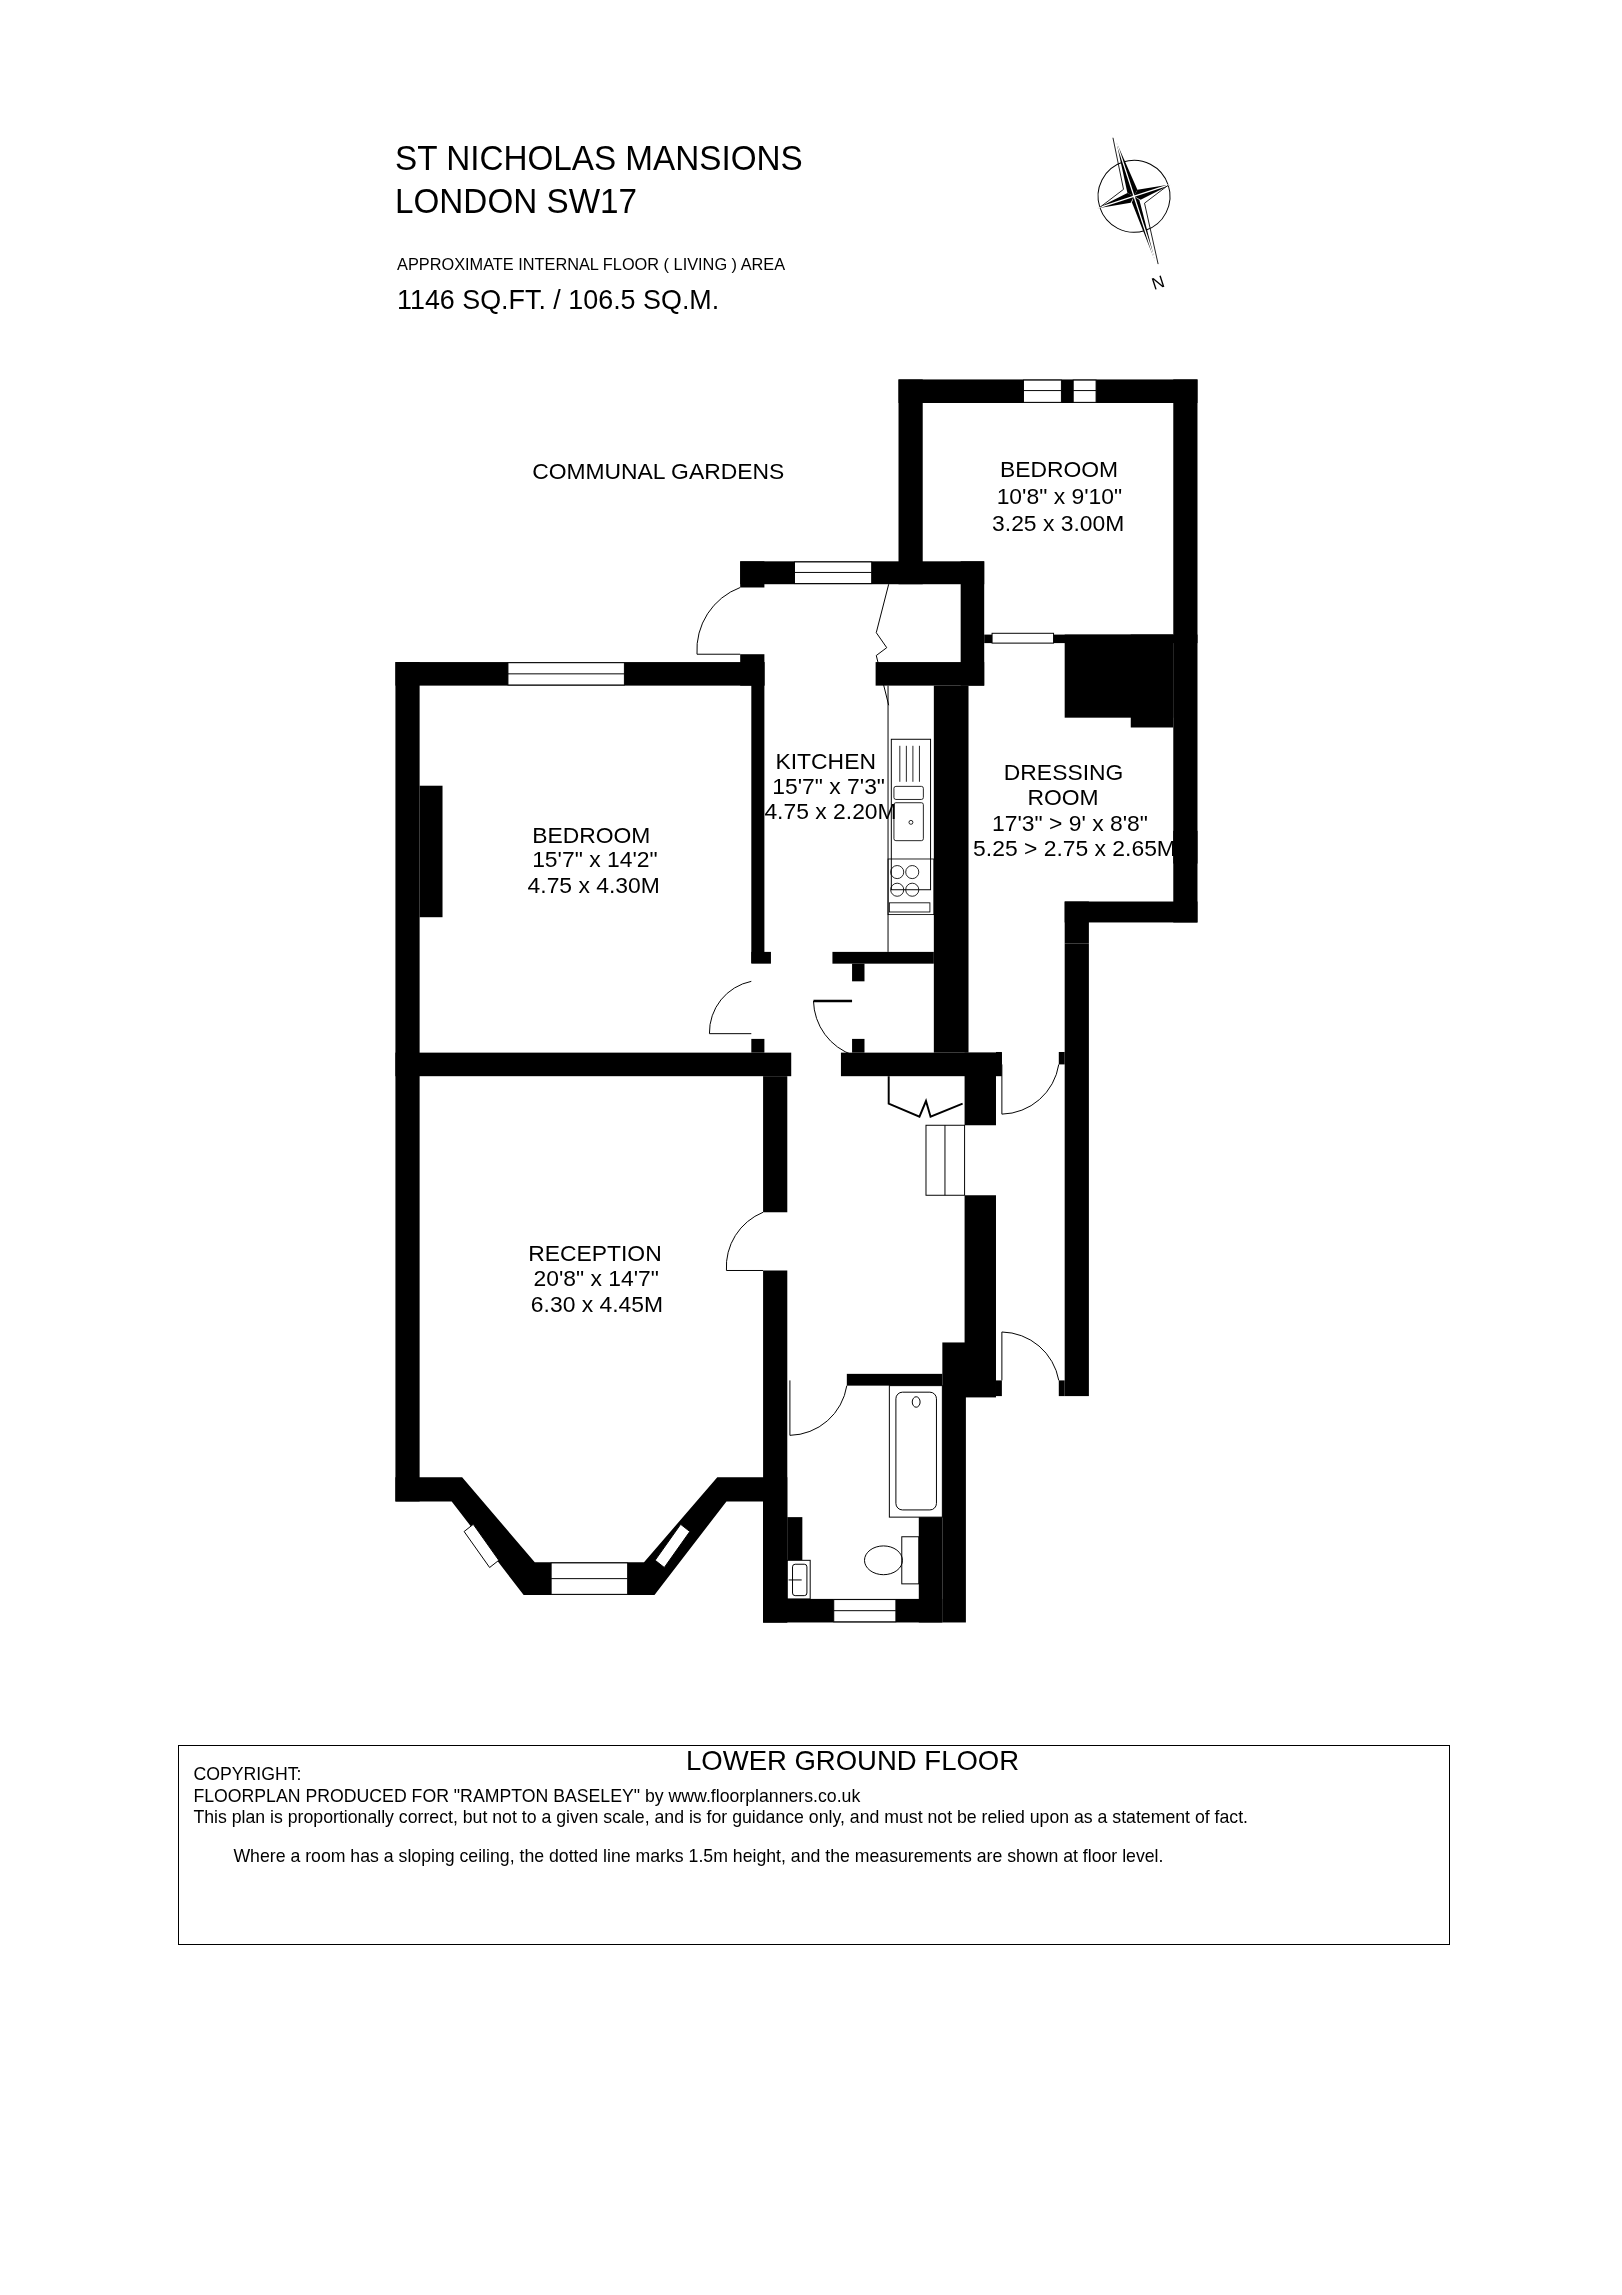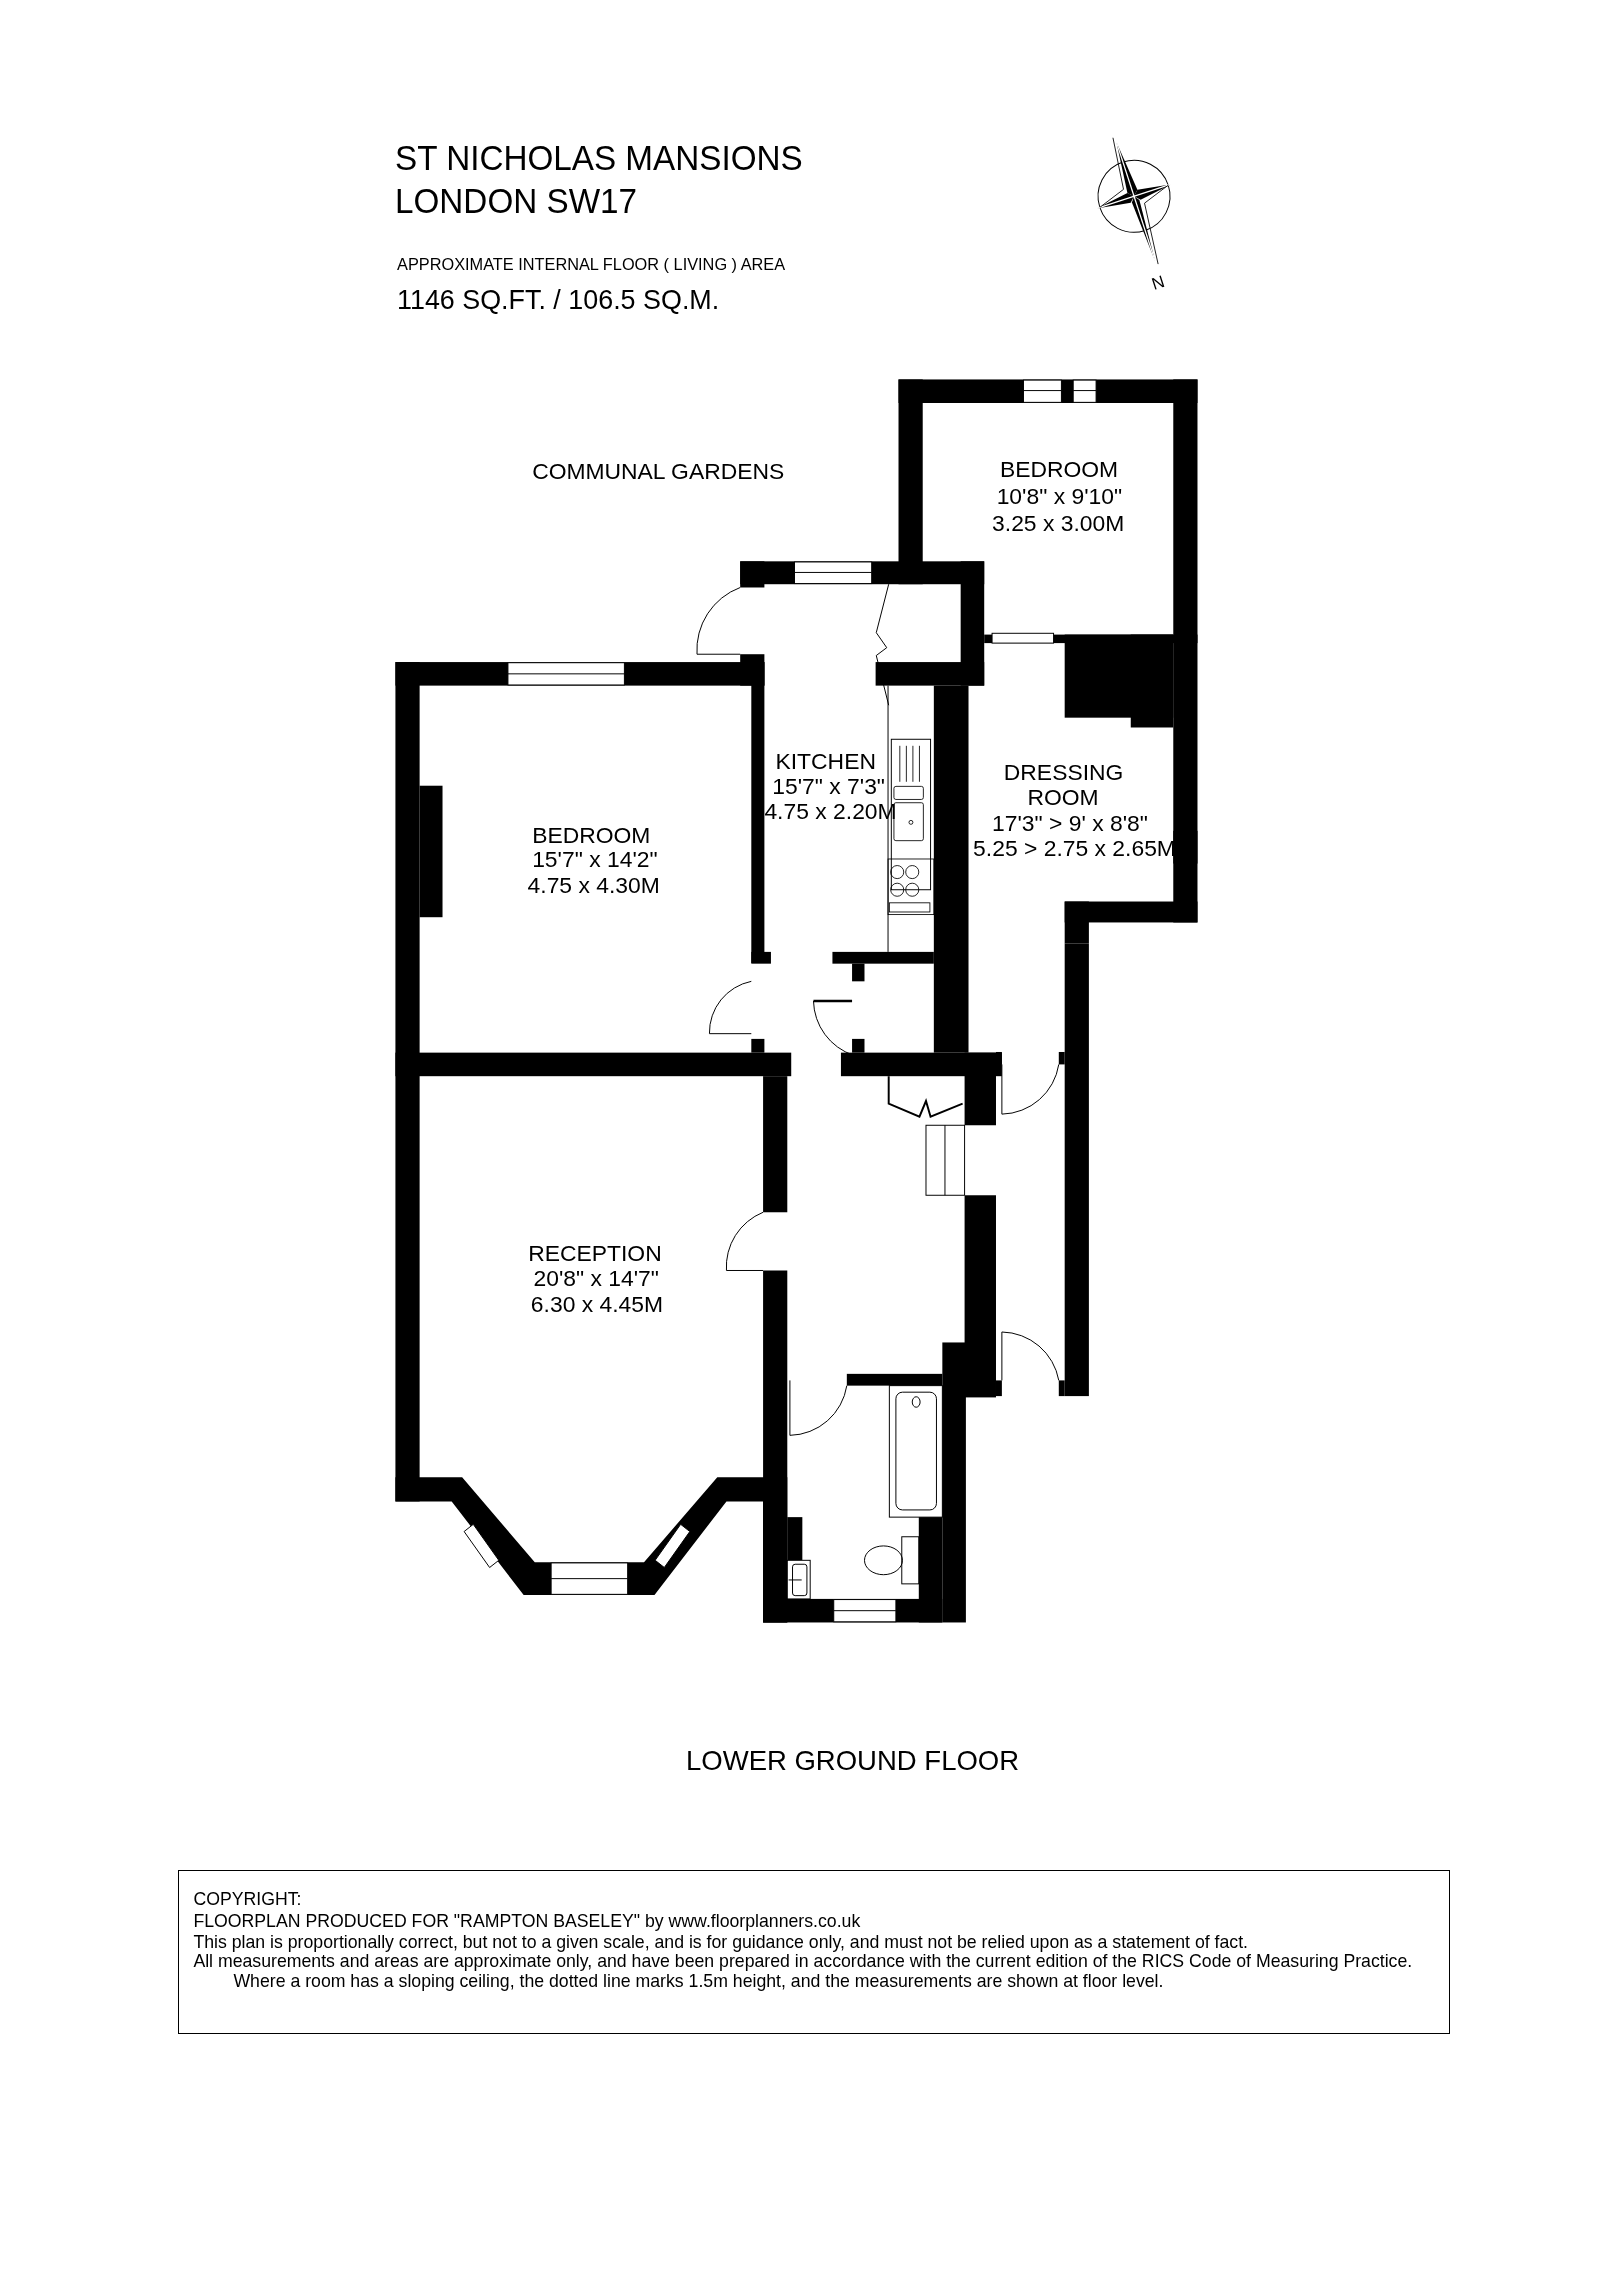--- a/index.html
+++ b/index.html
@@ -7,21 +7,21 @@
   .abs { position: absolute; white-space: nowrap; }
   .title { left: 395px; font-size: 35px; line-height: 1; transform: scaleX(0.95); transform-origin: left top; }
   .title-1 { top: 140px; }
   .title-2 { top: 183px; }
   .area-label { left: 397px; top: 255px; font-size: 17px; transform: scaleX(0.96); transform-origin: left top; }
   .area-value { left: 397px; top: 284px; font-size: 28px; transform: scaleX(0.96); transform-origin: left top; }
   .plan { position: absolute; left: 0; top: 0; width: 1623px; height: 2295px; }
   .plan text { font-family: "Liberation Sans", sans-serif; fill: #000; }
   .room-label { font-size: 35px; }
   .floor-label { left: 686px; top: 1745px; font-size: 27.5px; }
-  .copyright-box { left: 178px; top: 1870px; width: 1272px; height: 164px; border: 1.3px solid #000; box-sizing: border-box; }
+  .copyright-box { left: 178px; top: 1745px; width: 1272px; height: 200px; border: 1.3px solid #000; box-sizing: border-box; }
   .copyright-box .line { position: absolute; left: 14.4px; font-size: 17.7px; line-height: 1; white-space: nowrap; }
   .cl-0 { top: 19.6px; }
   .cl-1 { top: 42px; }
   .cl-2 { top: 63px; }
   .cl-3 { top: 82px; }
   .cl-4 { top: 102px; margin-left: 40px; }
 </style>
 </head>
 <body>
 
@@ -211,16 +211,15 @@
     <text class="room-label" x="811" y="2005">6.30 x 4.45M</text>
   </g>
 </svg>
 
 <div class="abs floor-label">LOWER GROUND FLOOR</div>
 
 <div class="abs copyright-box">
   <div class="line cl-0">COPYRIGHT:</div>
   <div class="line cl-1">FLOORPLAN PRODUCED FOR "RAMPTON BASELEY" by www.floorplanners.co.uk</div>
   <div class="line cl-2">This plan is proportionally correct, but not to a given scale, and is for guidance only, and must not be relied upon as a statement of fact.</div>
-  <div class="line cl-3">All measurements and areas are approximate only, and have been prepared in accordance with the current edition of the RICS Code of Measuring Practice.</div>
   <div class="line cl-4">Where a room has a sloping ceiling, the dotted line marks 1.5m height, and the measurements are shown at floor level.</div>
 </div>
 
 
 </body></html>

